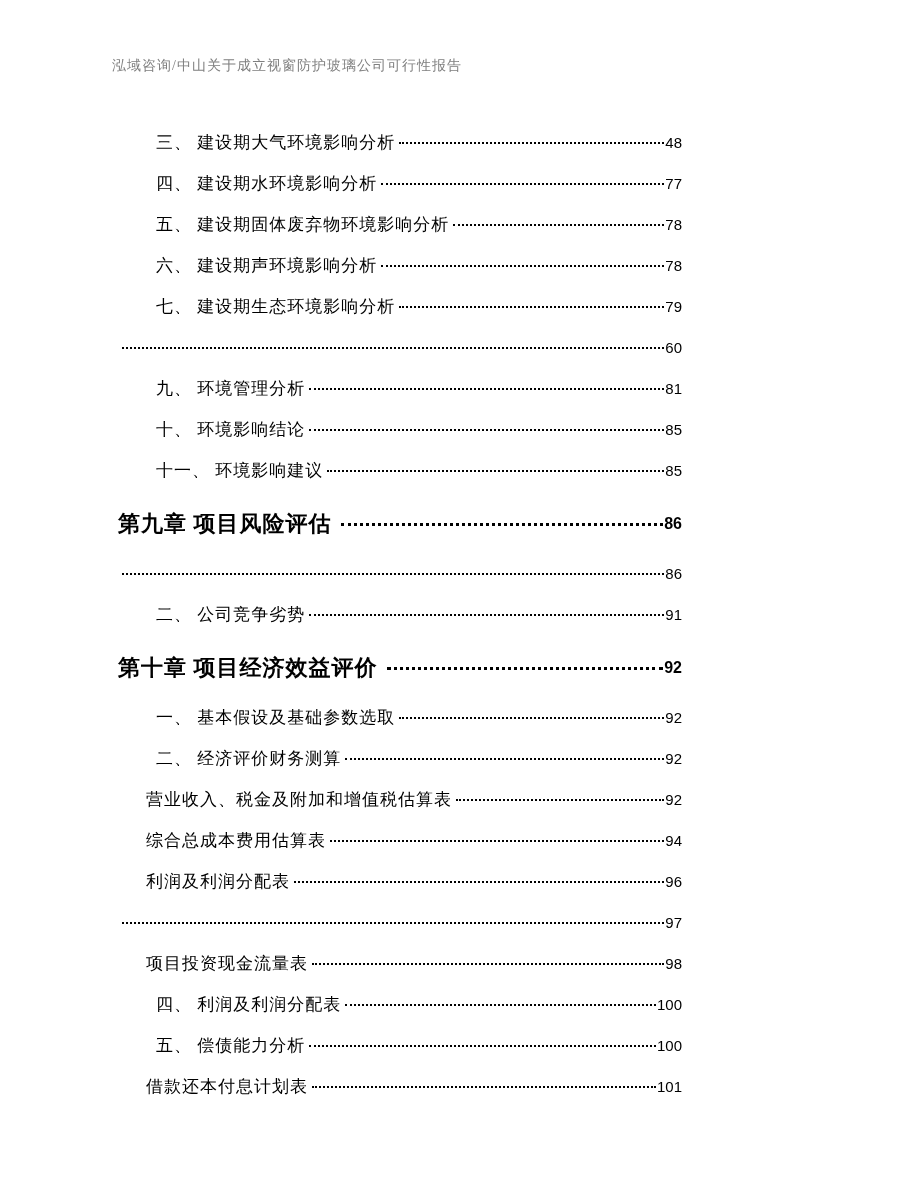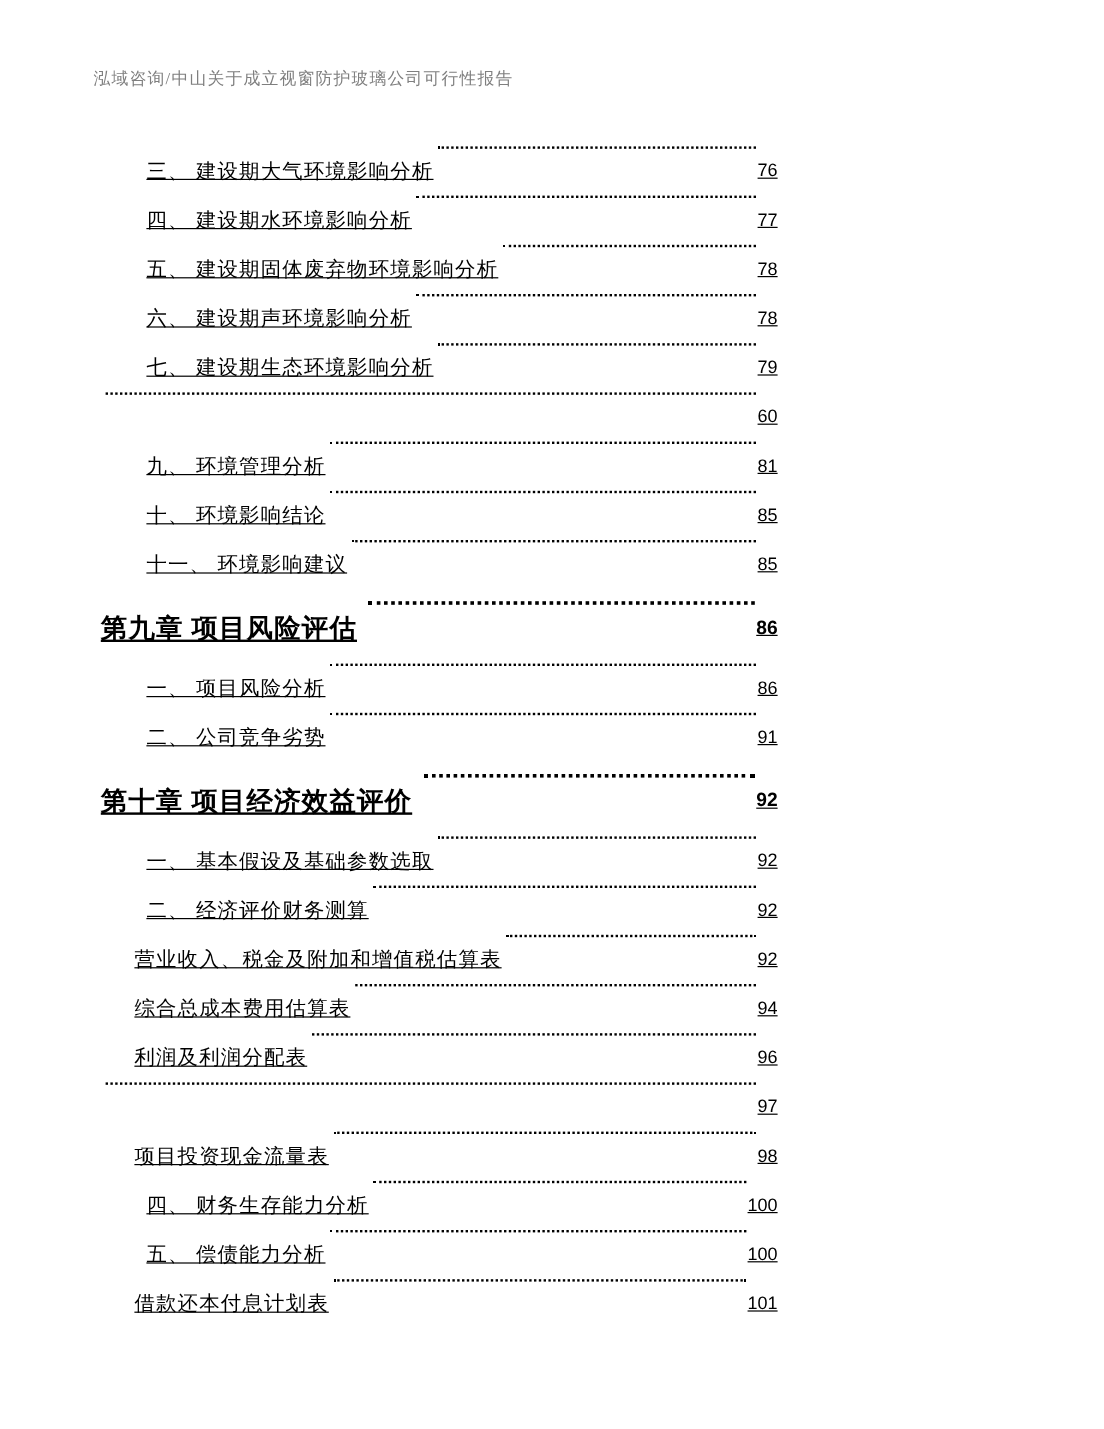--- a/index.html
+++ b/index.html
@@ -4,43 +4,43 @@
 <style>
   html, body { margin: 0; padding: 0; background: #ffffff; }
   .page {
     position: relative;
     width: 736px;
     height: 1191px;
     background: #ffffff;
     overflow: hidden;
     font-family: "Liberation Serif", "DejaVu Serif", serif;
     color: #000000;
+    margin-left: 34px;
   }
   .doc-header {
     position: absolute;
     left: 78px;
     top: 57px;
     font-size: 14px;
     letter-spacing: 1px;
     color: #7f7f7f;
     font-family: "Liberation Serif", "DejaVu Serif", serif;
     white-space: nowrap;
   }
   .toc {
     position: absolute;
     left: 84px;
     right: 88px;
     top: 122px;
   }
   .toc-row {
     display: flex;
-    align-items: flex-start;
+    align-items: center;
     height: 41px;
     white-space: nowrap;
-    text-decoration: underline;
   }
   .toc-row .toc-label {
     line-height: 41px;
     font-size: 17px;
     letter-spacing: 1px;
   }
   .toc-row .toc-page {
     line-height: 41px;
     font-size: 15px;
     font-family: "Liberation Sans", "DejaVu Sans", sans-serif;
@@ -82,21 +82,21 @@
 
 <div class="page">
 
   <div class="doc-header">泓域咨询/中山关于成立视窗防护玻璃公司可行性报告</div>
 
   <div class="toc">
 
     <div class="toc-row sub">
       <span class="toc-label">三、 建设期大气环境影响分析</span>
       <span class="leader"></span>
-      <span class="toc-page">76</span>
+      <span class="toc-page">48</span>
     </div>
 
     <div class="toc-row sub">
       <span class="toc-label">四、 建设期水环境影响分析</span>
       <span class="leader"></span>
       <span class="toc-page">77</span>
     </div>
 
     <div class="toc-row sub">
       <span class="toc-label">五、 建设期固体废弃物环境影响分析</span>
@@ -139,21 +139,20 @@
       <span class="toc-page">85</span>
     </div>
 
     <div class="toc-row chapter">
       <span class="toc-label">第九章 项目风险评估</span>
       <span class="leader"></span>
       <span class="toc-page">86</span>
     </div>
 
     <div class="toc-row sub">
-      <span class="toc-label">一、 项目风险分析</span>
       <span class="leader"></span>
       <span class="toc-page">86</span>
     </div>
 
     <div class="toc-row sub">
       <span class="toc-label">二、 公司竞争劣势</span>
       <span class="leader"></span>
       <span class="toc-page">91</span>
     </div>
 
@@ -198,21 +197,21 @@
       <span class="toc-page">97</span>
     </div>
 
     <div class="toc-row table">
       <span class="toc-label">项目投资现金流量表</span>
       <span class="leader"></span>
       <span class="toc-page">98</span>
     </div>
 
     <div class="toc-row sub">
-      <span class="toc-label">四、 财务生存能力分析</span>
+      <span class="toc-label">四、 利润及利润分配表</span>
       <span class="leader"></span>
       <span class="toc-page">100</span>
     </div>
 
     <div class="toc-row sub">
       <span class="toc-label">五、 偿债能力分析</span>
       <span class="leader"></span>
       <span class="toc-page">100</span>
     </div>
 

